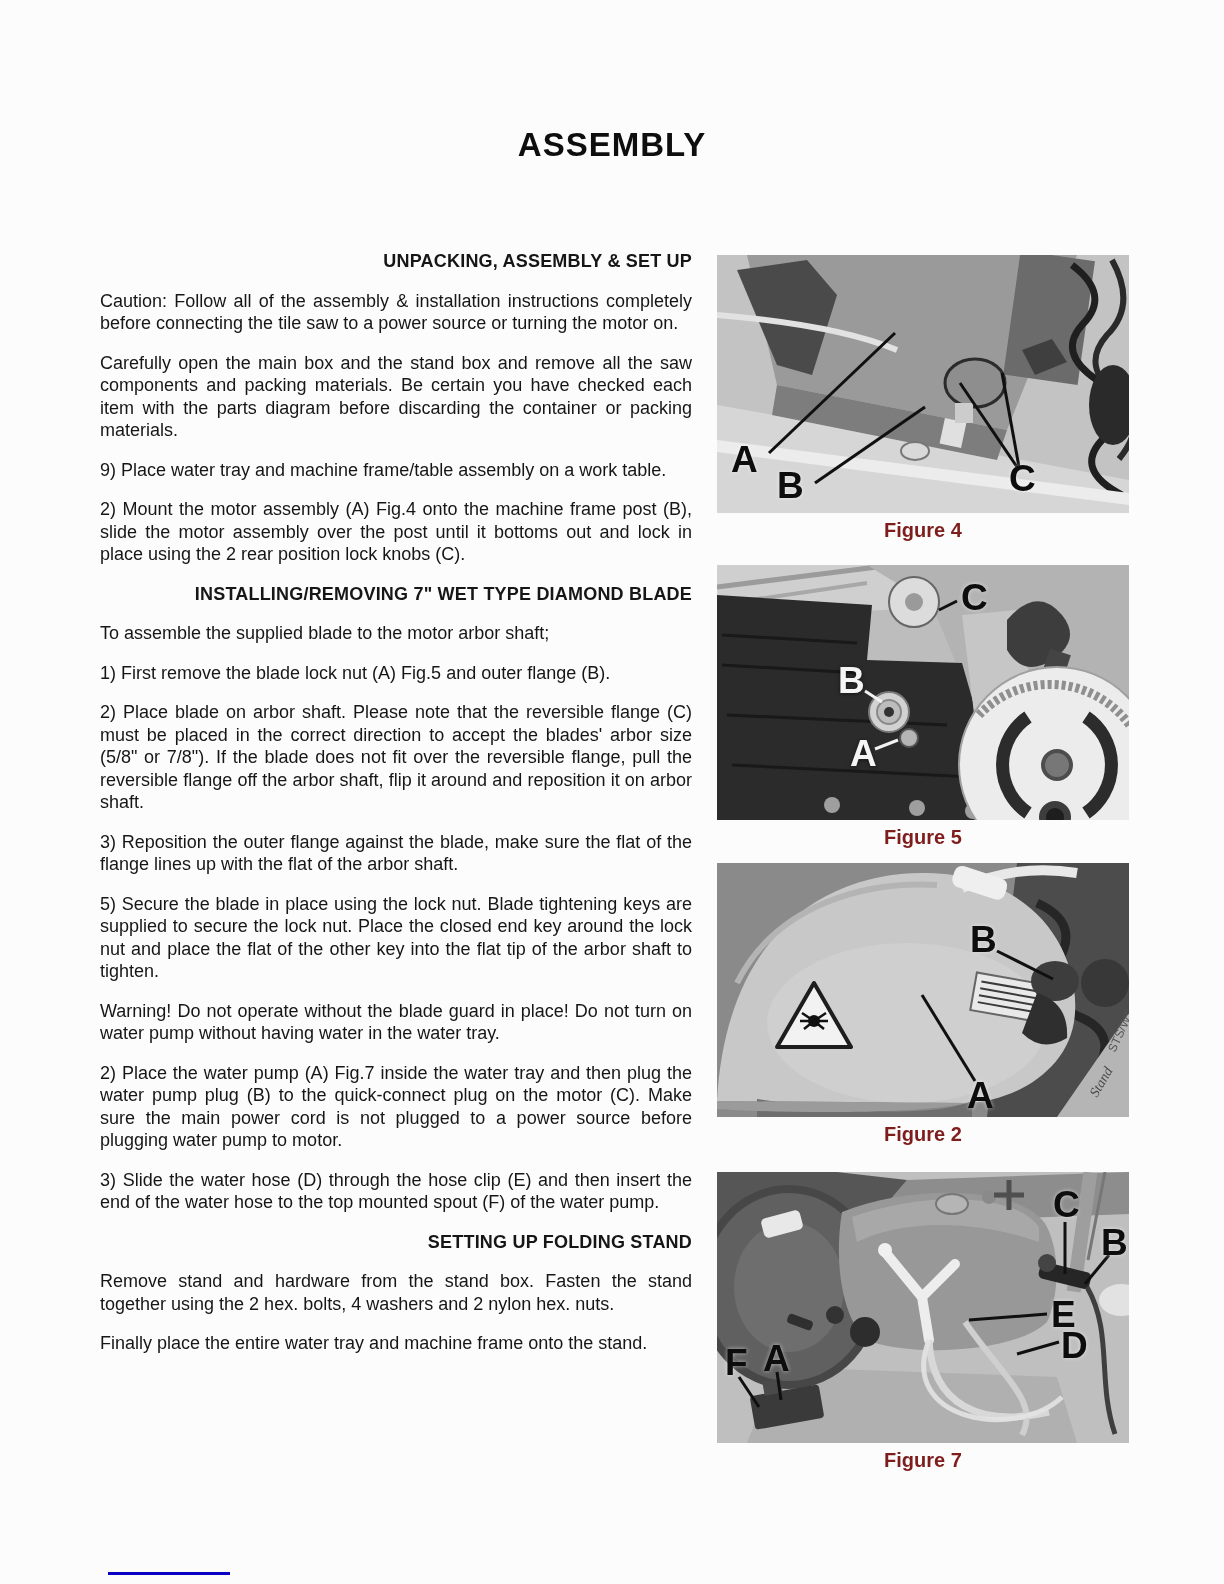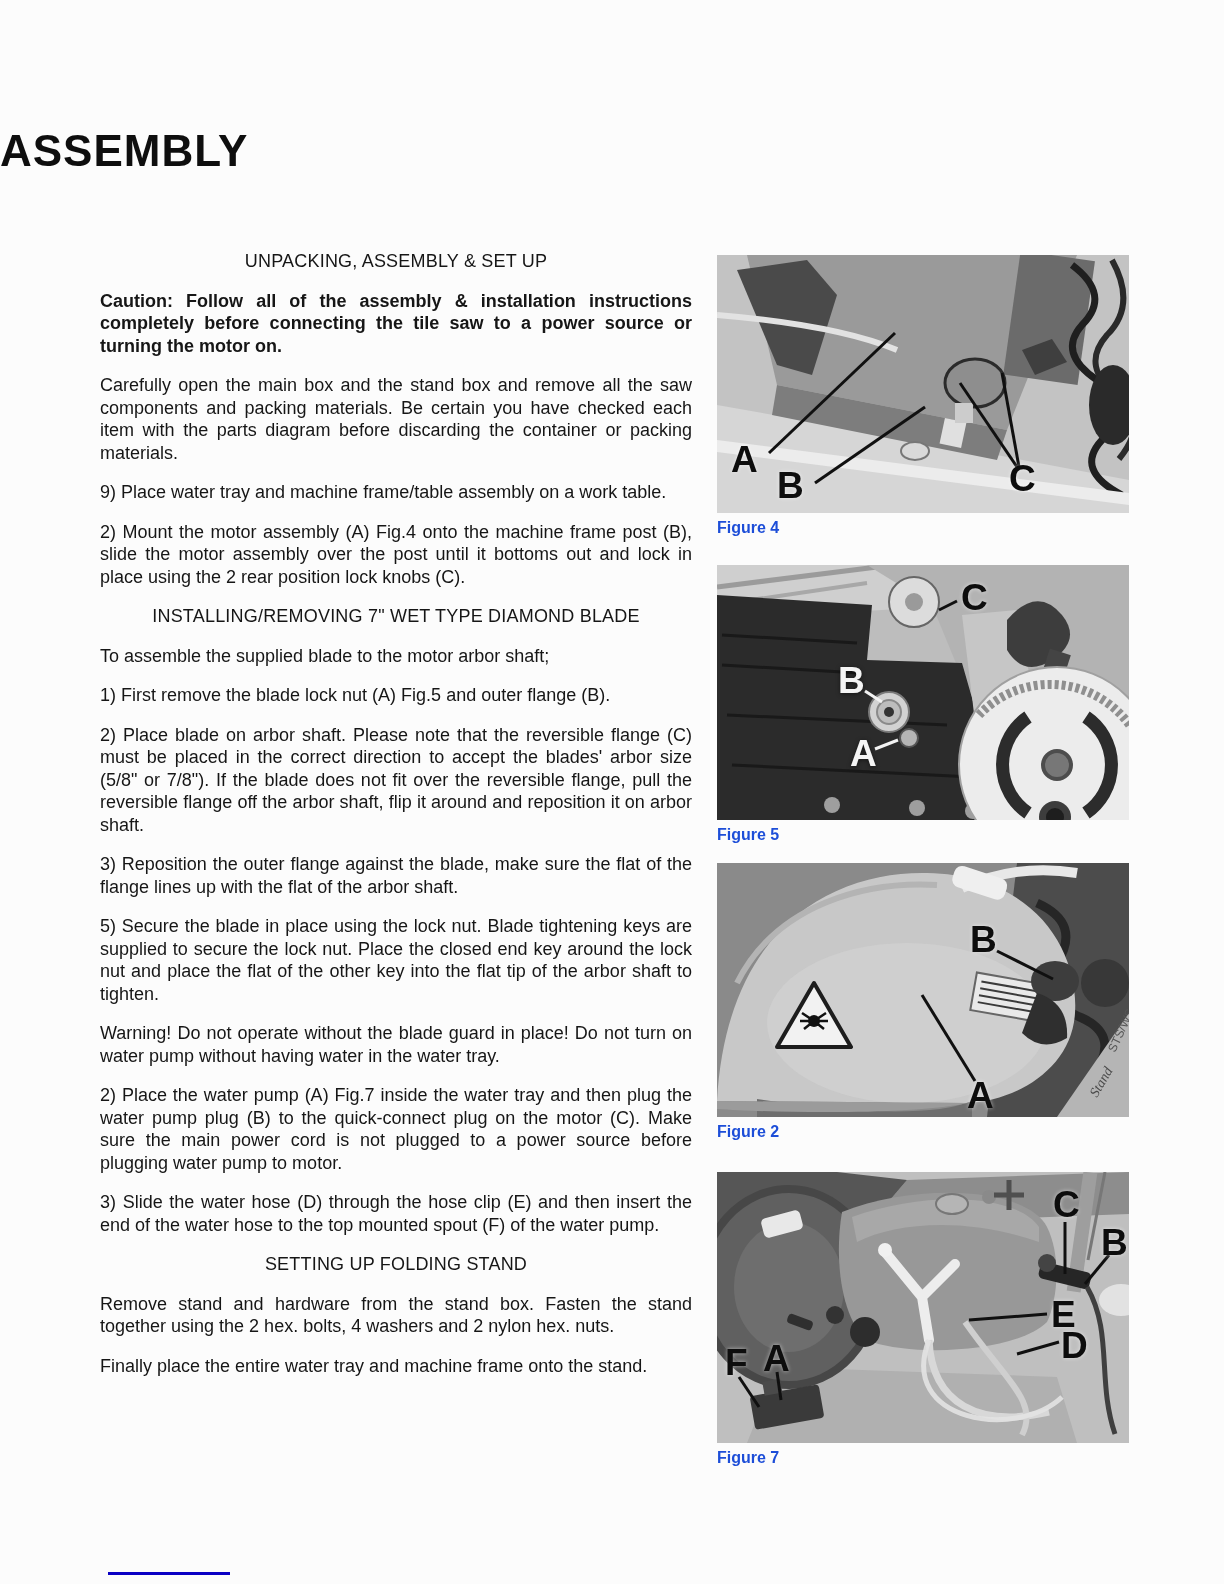--- a/index.html
+++ b/index.html
@@ -4,48 +4,48 @@
 <style>
   * { margin:0; padding:0; box-sizing:border-box; }
   html,body { width:1224px; }
   body {
     height:1584px; position:relative; background:#fcfcfc;
     font-family:"Liberation Sans","DejaVu Sans",sans-serif; color:#161616;
     overflow:hidden;
   }
   .page-title {
     position:absolute; top:126px; left:0; width:100%;
-    font-size:44px; font-weight:bold; letter-spacing:1px;
+    text-align:center; font-size:33px; font-weight:bold; letter-spacing:1px;
     color:#0e0e0e;
   }
   .text-col {
     position:absolute; left:100px; top:250px; width:592px;
     font-size:18px; line-height:22.5px;
   }
   .blk { margin:0 0 17px 0; text-align:justify; }
-  .sect-heading { font-weight:normal; text-align:center; letter-spacing:0.2px; }
+  .sect-heading { font-weight:bold; text-align:right; letter-spacing:0.2px; }
   .sp { margin-top:16px; }
-  .caution { font-weight:bold; }
+  .caution { font-weight:normal; }
 
   .fig { position:absolute; left:717px; width:412px; }
   .photo { position:relative; width:412px; background:#b5b5b5; overflow:hidden; }
   .photo svg { display:block; width:100%; height:100%; }
   #fig4 { top:255px; }  #fig4 .photo { height:258px; }
   #fig5 { top:565px; }  #fig5 .photo { height:255px; }
   #fig6 { top:863px; }  #fig6 .photo { height:254px; }
   #fig7 { top:1172px; } #fig7 .photo { height:271px; }
   .fl {
     position:absolute; font-weight:bold; font-size:37px; line-height:1;
     color:#0d0d0d; text-shadow:0 0 4px rgba(255,255,255,0.55);
     user-select:none;
   }
   .fl.white { color:#f5f5f5; text-shadow:0 1px 4px rgba(0,0,0,0.5); }
   .figcap {
-    display:block; font-weight:bold; font-size:16px;
-    margin-top:6px; color:#1d4ed8;
+    display:block; text-align:center; font-weight:bold; font-size:20px;
+    margin-top:6px; color:#7f1d1d;
   }
   .footer-rule { position:absolute; left:108px; top:1572px; width:122px; height:3px; background:#0a00c4; }
 </style>
 </head>
 <body>
 
 <div>
 
   <h1 class="page-title">ASSEMBLY</h1>
 

